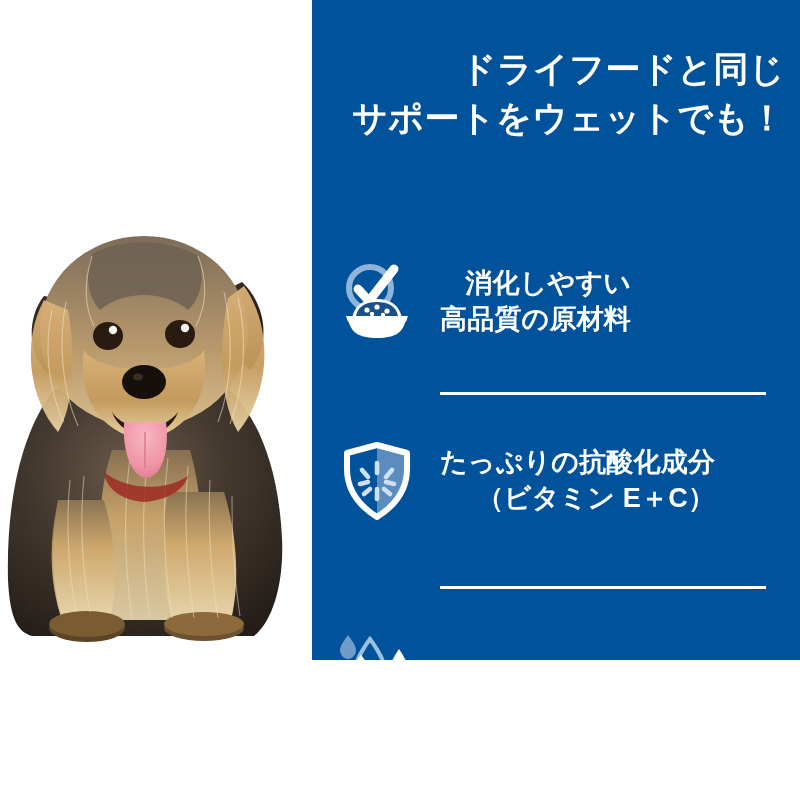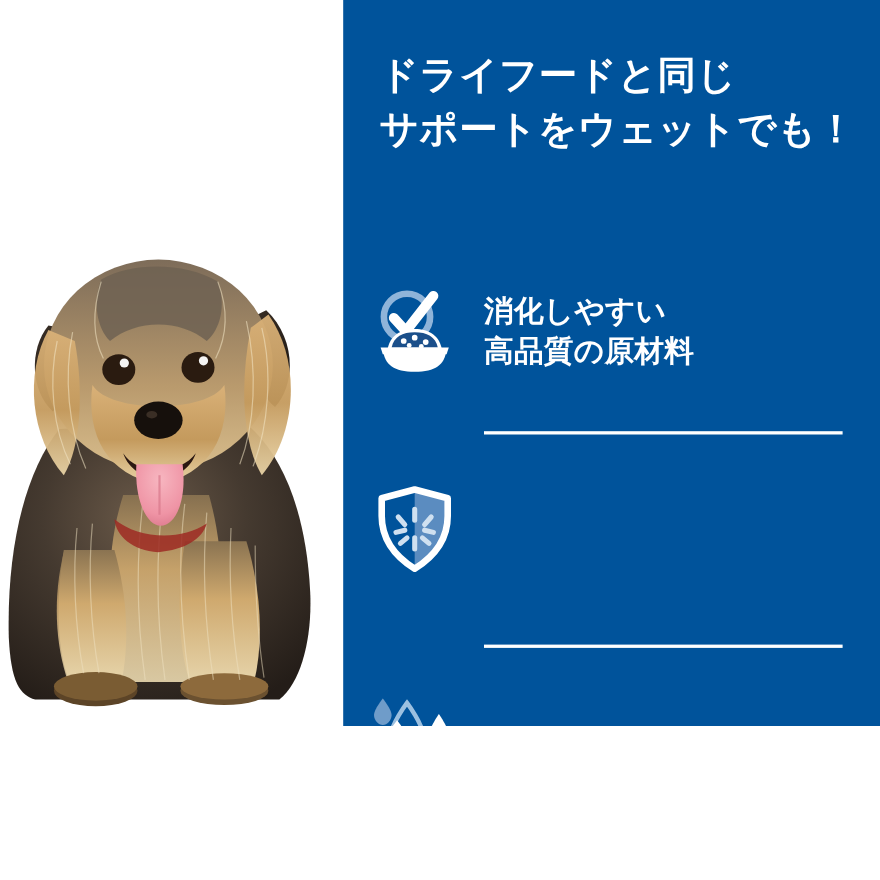--- a/index.html
+++ b/index.html
@@ -8,20 +8,21 @@
     padding: 0;
     background: #ffffff;
   }
   .banner {
     position: relative;
     width: 800px;
     height: 660px;
     overflow: hidden;
     background: #ffffff;
     font-family: "Liberation Sans", "DejaVu Sans", sans-serif;
+    text-align: right;
   }
 
   
   .photo-pane {
     position: absolute;
     left: 0;
     top: 0;
     width: 312px;
     height: 800px;
     background: #ffffff;
@@ -252,20 +253,22 @@
           <path d="M41 26 L41 36"></path>
           <path d="M41 52 L41 62"></path>
           <path d="M26 33 L32 40"></path>
           <path d="M56 33 L50 40"></path>
           <path d="M24 47 L32 45"></path>
           <path d="M58 47 L50 45"></path>
           <path d="M28 57 L34 52"></path>
           <path d="M54 57 L48 52"></path>
         </g>
       </svg>
+      <div class="feature-text">たっぷりの抗酸化成分
+（ビタミン E＋C）</div>
     </div>
 
     <div class="divider divider-2"></div>
 
     <div class="feature feature-3">
       <svg class="feature-icon" viewBox="0 0 82 86" aria-hidden="true">
 
         <path d="M12 8 C12 8 4 18 4 23 C4 28 8 32 12 32 C16 32 20 28 20 23 C20 18 12 8 12 8 Z" fill="#6f9cc9"></path>
 
         <path d="M34 12 C34 12 19 32 19 43 C19 53 26 60 34 60 C42 60 49 53 49 43 C49 32 34 12 34 12 Z" fill="none" stroke="#9cc0e0" stroke-width="4"></path>

